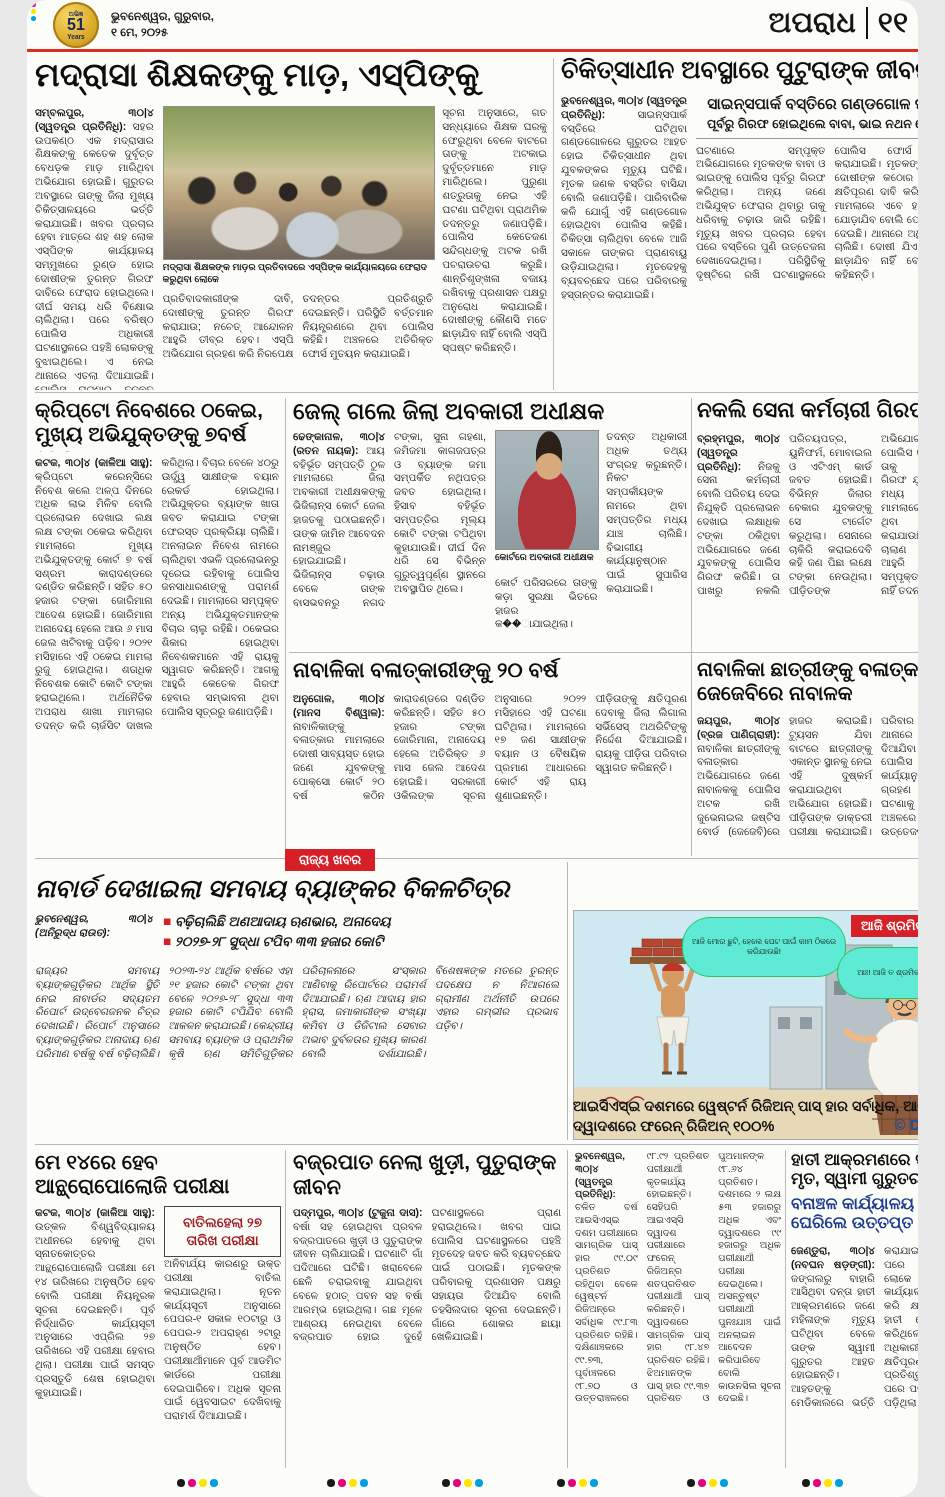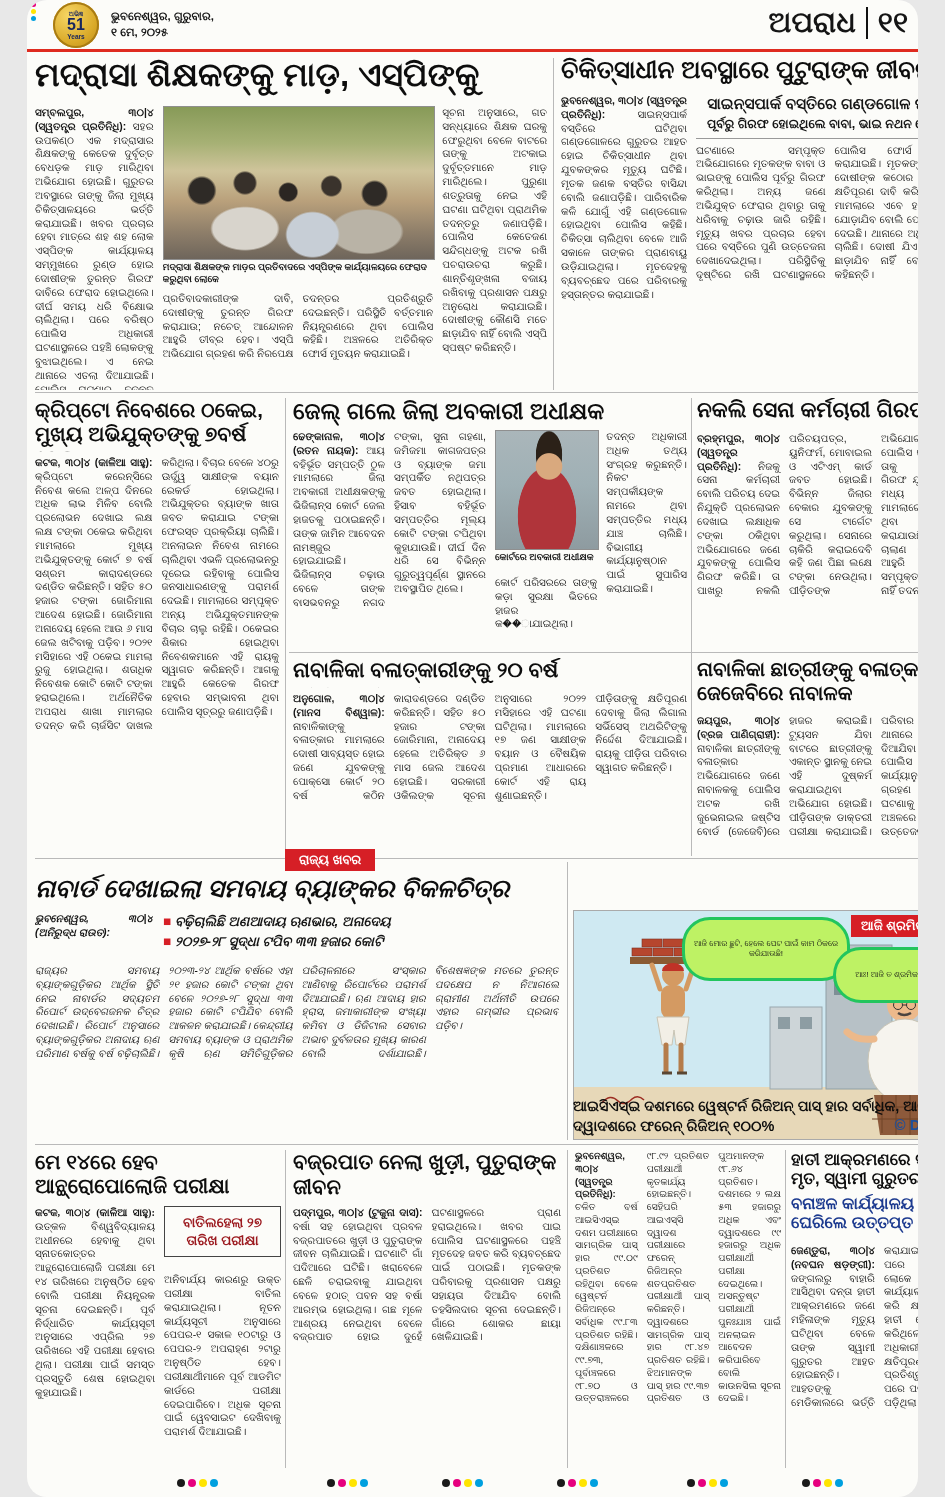--- a/index.html
+++ b/index.html
@@ -61,21 +61,21 @@
 
   .state-tag { position:absolute; left:258px; top:849px; background:#d61f26; color:#fff;
                font-weight:bold; font-size:13px; padding:3px 14px; z-index:3; }
 
   
   .cartoon { position:absolute; left:546px; top:862px; width:395px; height:228px;
              border:1px solid #aaa; overflow:hidden; background:#cfe9f2;margin-top:48px; }
   .cartoon-label { position:absolute; right:4px; top:4px; background:#d61f26; color:#fff;
                    font-weight:bold; font-size:13px; padding:3px 10px; z-index:2; }
   .credit { position:absolute; right:6px; bottom:6px; font-size:15px; font-weight:bold; color:#1d4f9c; z-index:2; }
-  .bubble { position:absolute; background:#bef264; border:3px solid #22c55e; border-radius:28px;
+  .bubble { position:absolute; background:#5eead4; border:1px solid #22c55e; border-radius:28px;
             font-size:8px; line-height:1.2; text-align:center; display:flex; align-items:center;
             justify-content:center; padding:4px 7px; z-index:2; }
   .bubble-1 { left:108px; top:6px; width:148px; height:50px; }
   .bubble-2 { right:8px; top:36px; width:108px; height:42px; }
 
   .deck-navy { color:#1c3a8f; }
 
   
   .dot { position:absolute; width:8px; height:8px; border-radius:50%; }
   .bar { position:absolute; width:9px; height:18px; }
@@ -275,27 +275,27 @@
     </svg>
   </div>
 
   <div class="abs hl" style="left:546px; top:1096px; width:395px; font-size:14.5px; line-height:1.4; height:44px;">ଆଇସିଏସ୍‌ଇ ଦଶମରେ ୱେଷ୍ଟର୍ନ ରିଜିଅନ୍ ପାସ୍ ହାର ସର୍ବାଧିକ, ଆଇଏସ୍‌ସି ଦ୍ୱାଦଶରେ ଫରେନ୍ ରିଜିଅନ୍ ୧୦୦%</div>
 
   <div class="hrule" style="left:8px; top:1144px; width:929px;"></div>
 
   <div class="abs" style="left:8px; top:1150px; width:246px;">
     <div class="hl" style="font-size:20.5px; height:52px;">ମେ ୧୪ରେ ହେବ ଆନ୍ଥ୍ରୋପୋଲୋଜି ପରୀକ୍ଷା</div>
     <div style="display:flex; gap:9px; margin-top:4px;">
-      <div class="body-t" style="width:120px; height:258px;font-family:Liberation Serif, serif;">
+      <div class="body-t" style="width:120px; height:258px;">
         <strong class="byline">କଟକ, ୩୦|୪ (କାଳିଆ ସାହୁ):</strong>
         <span>ଉତ୍କଳ ବିଶ୍ୱବିଦ୍ୟାଳୟ ଅଧୀନରେ ହେବାକୁ ଥିବା ସ୍ନାତକୋତ୍ତର ଆନ୍ଥ୍ରୋପୋଲୋଜି ପରୀକ୍ଷା ମେ ୧୪ ତାରିଖରେ ଅନୁଷ୍ଠିତ ହେବ ବୋଲି ପରୀକ୍ଷା ନିୟନ୍ତ୍ରକ ସୂଚନା ଦେଇଛନ୍ତି। ପୂର୍ବ ନିର୍ଦ୍ଧାରିତ କାର୍ଯ୍ୟସୂଚୀ ଅନୁସାରେ ଏପ୍ରିଲ ୨୭ ତାରିଖରେ ଏହି ପରୀକ୍ଷା ହେବାର ଥିଲା। ପରୀକ୍ଷା ପାଇଁ ସମସ୍ତ ପ୍ରସ୍ତୁତି ଶେଷ ହୋଇଥିବା କୁହାଯାଇଛି।</span>
       </div>
       <div style="width:117px;">
         <div class="note-box">ବାତିଲହେଲା ୨୭ ତାରିଖ ପରୀକ୍ଷା</div>
-        <div class="body-t" style="height:192px; margin-top:16px;">ଅନିବାର୍ଯ୍ୟ କାରଣରୁ ଉକ୍ତ ପରୀକ୍ଷା ବାତିଲ କରାଯାଇଥିଲା। ନୂତନ କାର୍ଯ୍ୟସୂଚୀ ଅନୁସାରେ ପେପର-୧ ସକାଳ ୧୦ଟାରୁ ଓ ପେପର-୨ ଅପରାହ୍ଣ ୨ଟାରୁ ଅନୁଷ୍ଠିତ ହେବ। ପରୀକ୍ଷାର୍ଥୀମାନେ ପୂର୍ବ ଆଡମିଟ କାର୍ଡରେ ପରୀକ୍ଷା ଦେଇପାରିବେ। ଅଧିକ ସୂଚନା ପାଇଁ ୱେବସାଇଟ ଦେଖିବାକୁ ପରାମର୍ଶ ଦିଆଯାଇଛି।</div>
+        <div class="body-t" style="height:192px; margin-top:0;">ଅନିବାର୍ଯ୍ୟ କାରଣରୁ ଉକ୍ତ ପରୀକ୍ଷା ବାତିଲ କରାଯାଇଥିଲା। ନୂତନ କାର୍ଯ୍ୟସୂଚୀ ଅନୁସାରେ ପେପର-୧ ସକାଳ ୧୦ଟାରୁ ଓ ପେପର-୨ ଅପରାହ୍ଣ ୨ଟାରୁ ଅନୁଷ୍ଠିତ ହେବ। ପରୀକ୍ଷାର୍ଥୀମାନେ ପୂର୍ବ ଆଡମିଟ କାର୍ଡରେ ପରୀକ୍ଷା ଦେଇପାରିବେ। ଅଧିକ ସୂଚନା ପାଇଁ ୱେବସାଇଟ ଦେଖିବାକୁ ପରାମର୍ଶ ଦିଆଯାଇଛି।</div>
       </div>
     </div>
   </div>
 
   <div class="vr" style="left:258px; top:1150px; height:318px;"></div>
 
   <div class="abs" style="left:266px; top:1150px; width:268px;">
     <div class="hl" style="font-size:21px; height:52px;">ବଜ୍ରପାତ ନେଲା ଖୁଡ଼ୀ, ପୁତୁରାଙ୍କ ଜୀବନ</div>
     <div class="body-t cols-2" style="height:256px; margin-top:4px;">
       <strong class="byline">ପଦ୍ମପୁର, ୩୦|୪ (ଟୁକୁନା ଦାସ):</strong>

